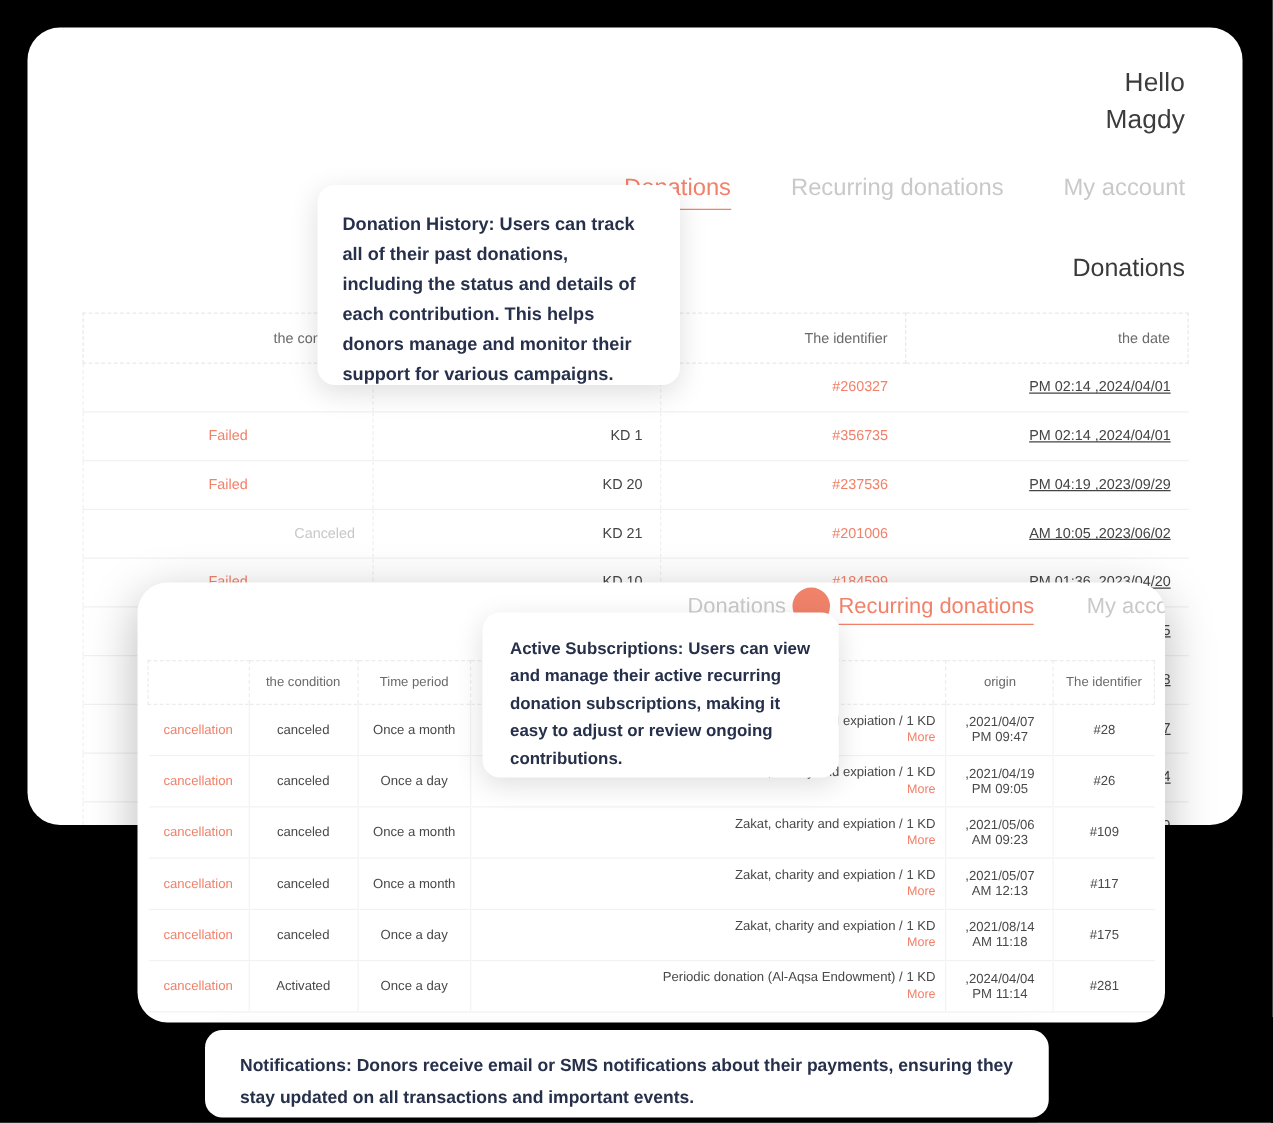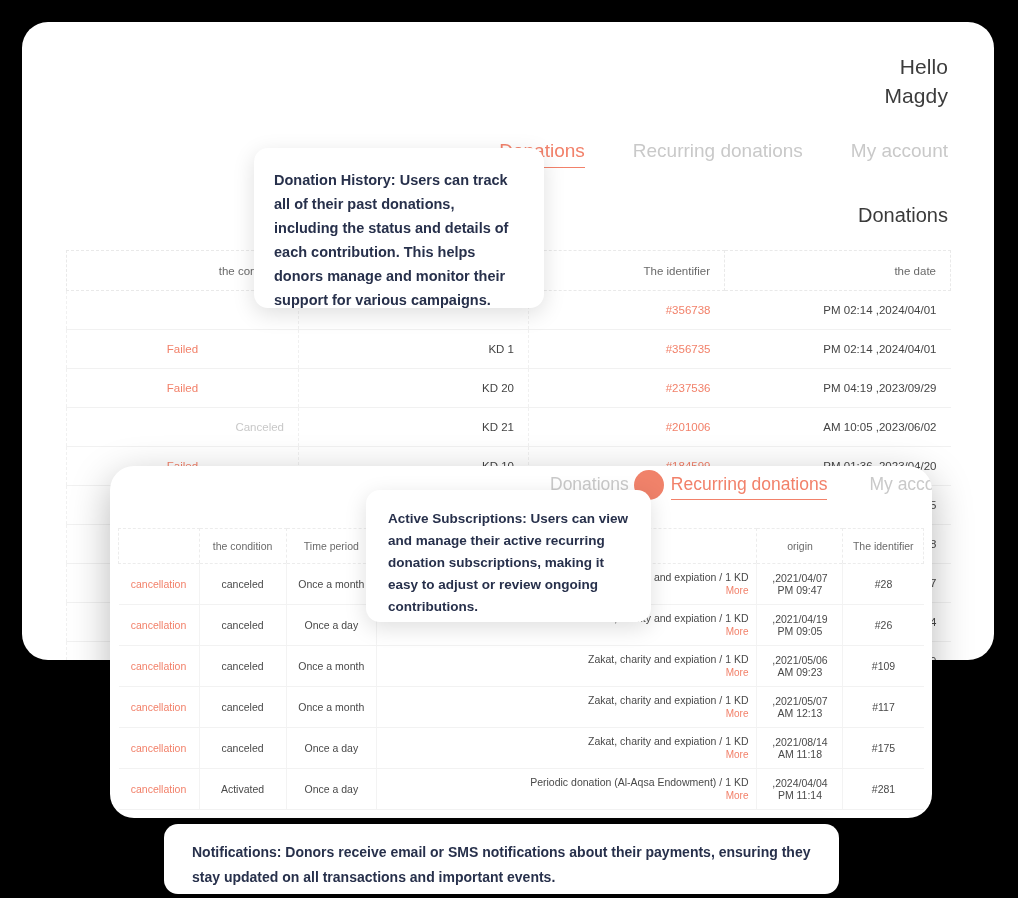--- a/index.html
+++ b/index.html
@@ -95,21 +95,21 @@
   .tbl1 td {
     height: 38px;
     text-align: right;
     padding: 0 14px;
     color: #444;
     border-bottom: 1px solid #f1f1f1;
     border-left: 1px dashed #f0f0f0;
     font-size: 11.5px;
     white-space: nowrap;
   }
-  .tbl1 td:last-child { border-left: none; }
+  .tbl1 td:last-child { border-left: none; text-decoration: underline; }
   .tbl1 .c-id { color: #f2816a; }
   .tbl1 .st-failed { color: #f2816a; text-align: center; }
   .tbl1 .st-canceled { color: #c8c8c8; }
 
   
   #panel-recurring {
     position: absolute;
     left: 110px;
     top: 466px;
     width: 822px;
@@ -188,21 +188,21 @@
   }
   #tip-history {
     left: 254px; top: 148px;
     width: 290px; height: 160px;
     padding: 20px 26px 0 20px;
     font-size: 14.5px;
     line-height: 24px;
     box-sizing: border-box;
   }
   #tip-subs {
-    left: 366px; top: 490px;
+    left: 386px; top: 490px;
     width: 285px; height: 132px;
     padding: 18px 22px 1px 22px;
     font-size: 13.5px;
     line-height: 22px;
     box-sizing: border-box;
   }
   #tip-notify {
     left: 132px; top: 824px;
     width: 675px; height: 70px;
     padding: 16px 26px 0 28px;
@@ -244,21 +244,21 @@
           <th>the condition</th>
           <th></th>
           <th>The identifier</th>
           <th>the date</th>
         </tr>
       </thead>
       <tbody id="tbl1-body">
           <tr>
             <td class="st-failed"></td>
             <td></td>
-            <td class="c-id">#356738</td>
+            <td class="c-id">#260327</td>
             <td>PM 02:14 ,2024/04/01</td>
           </tr>
           <tr>
             <td class="st-failed">Failed</td>
             <td>KD 1</td>
             <td class="c-id">#356735</td>
             <td>PM 02:14 ,2024/04/01</td>
           </tr>
           <tr>
             <td class="st-failed">Failed</td>

